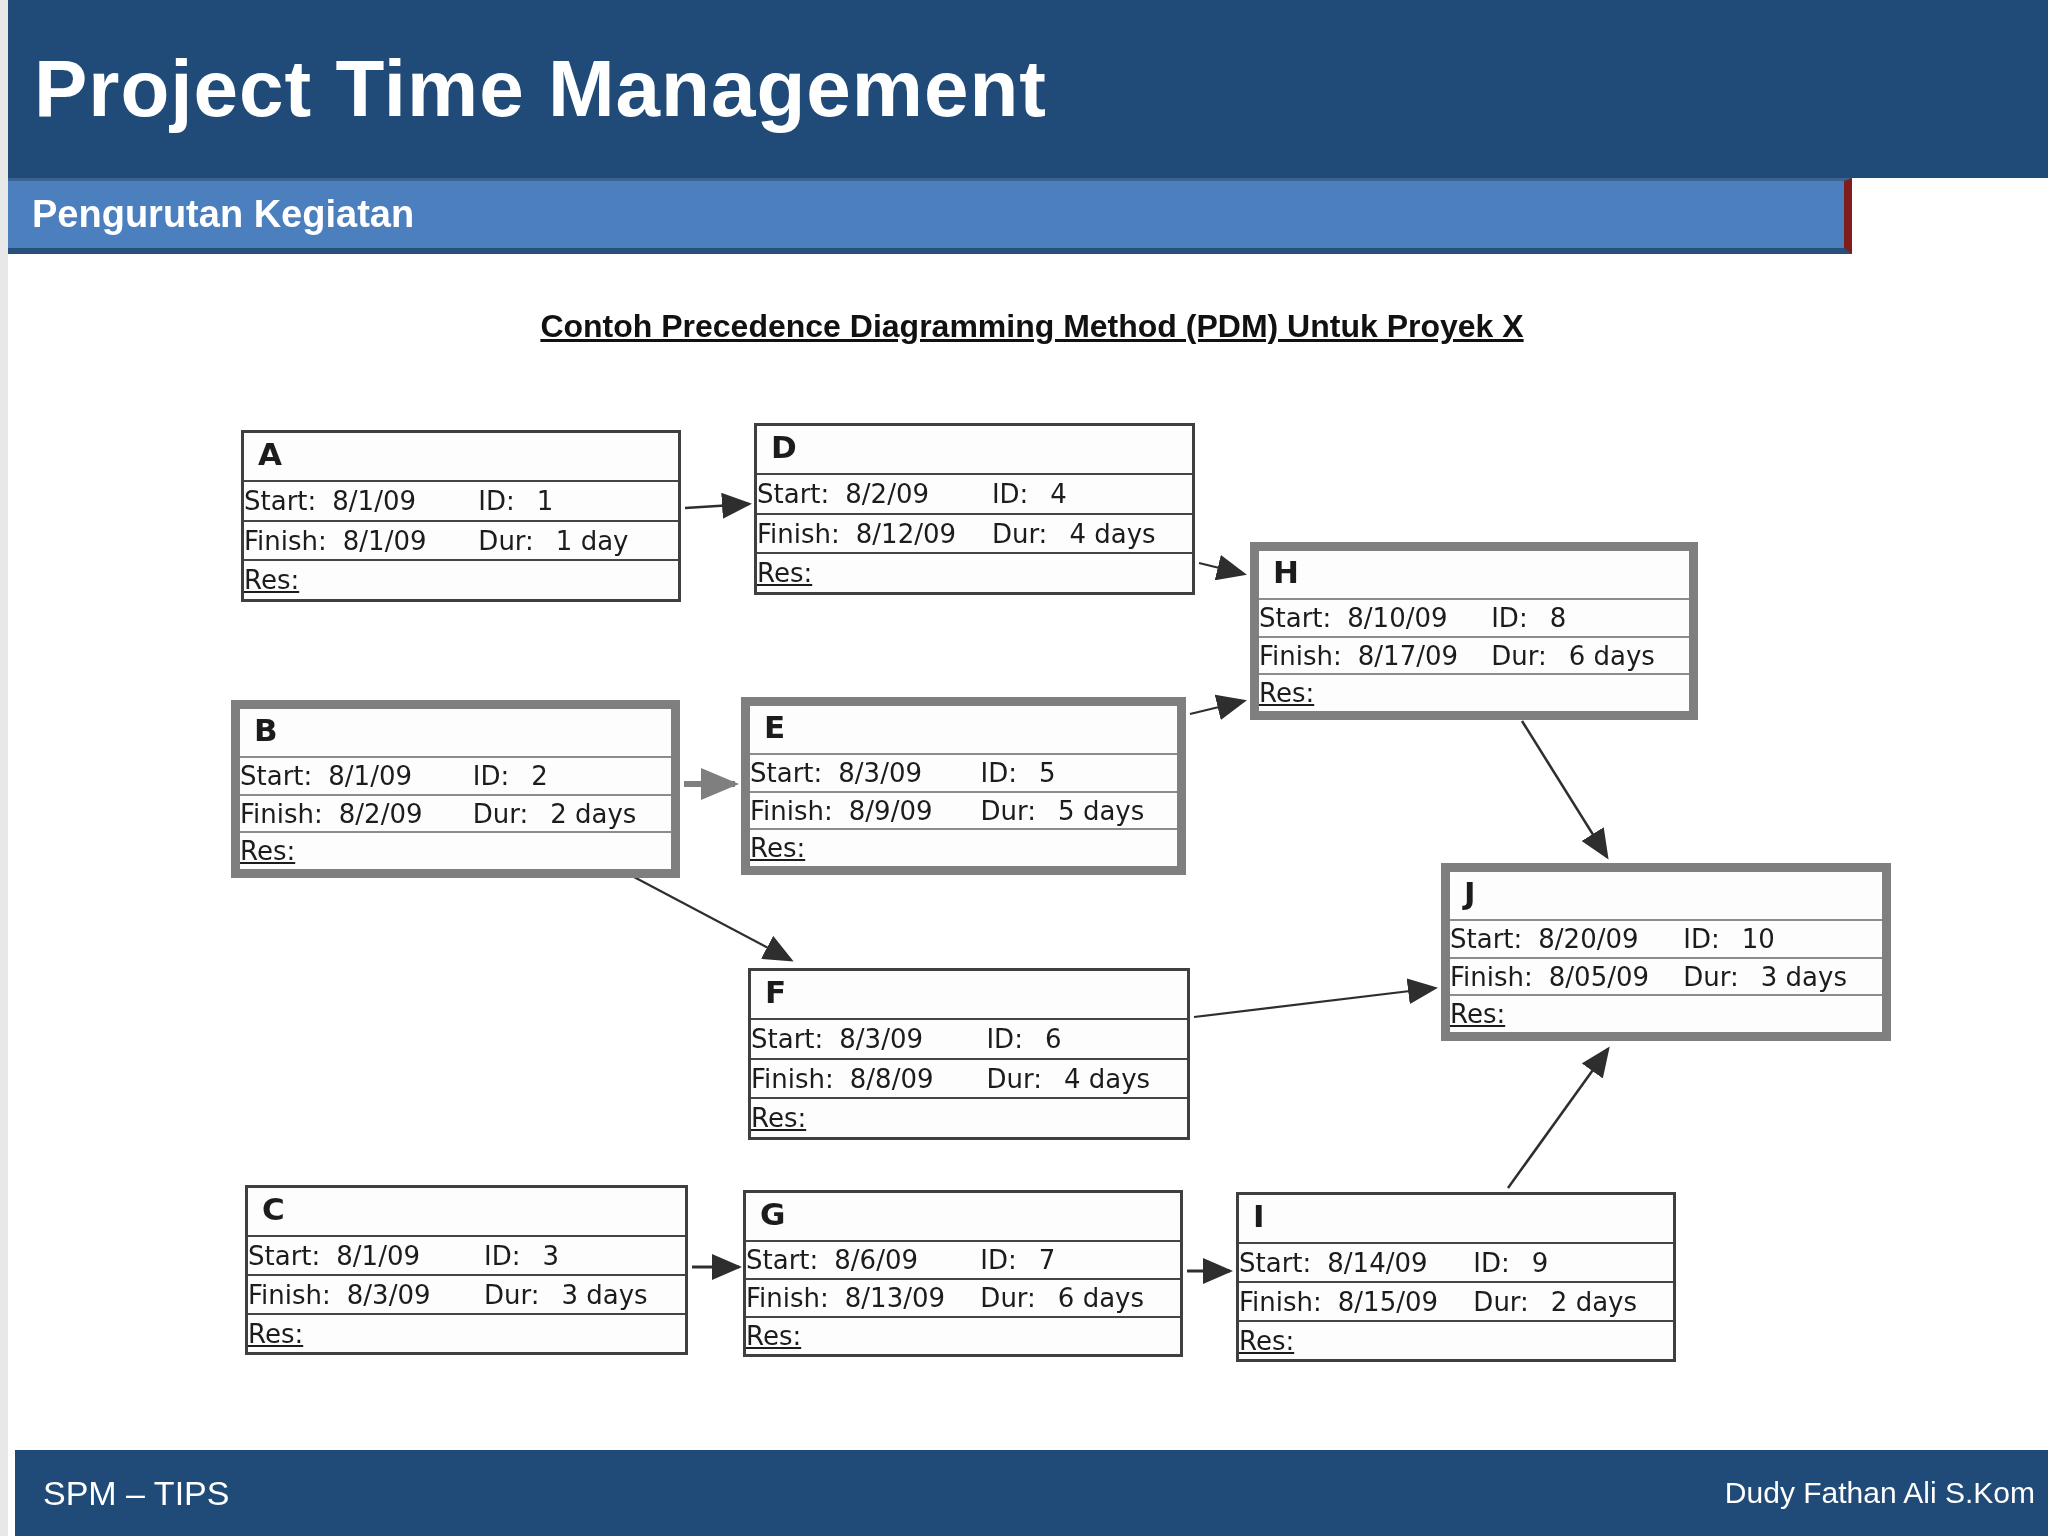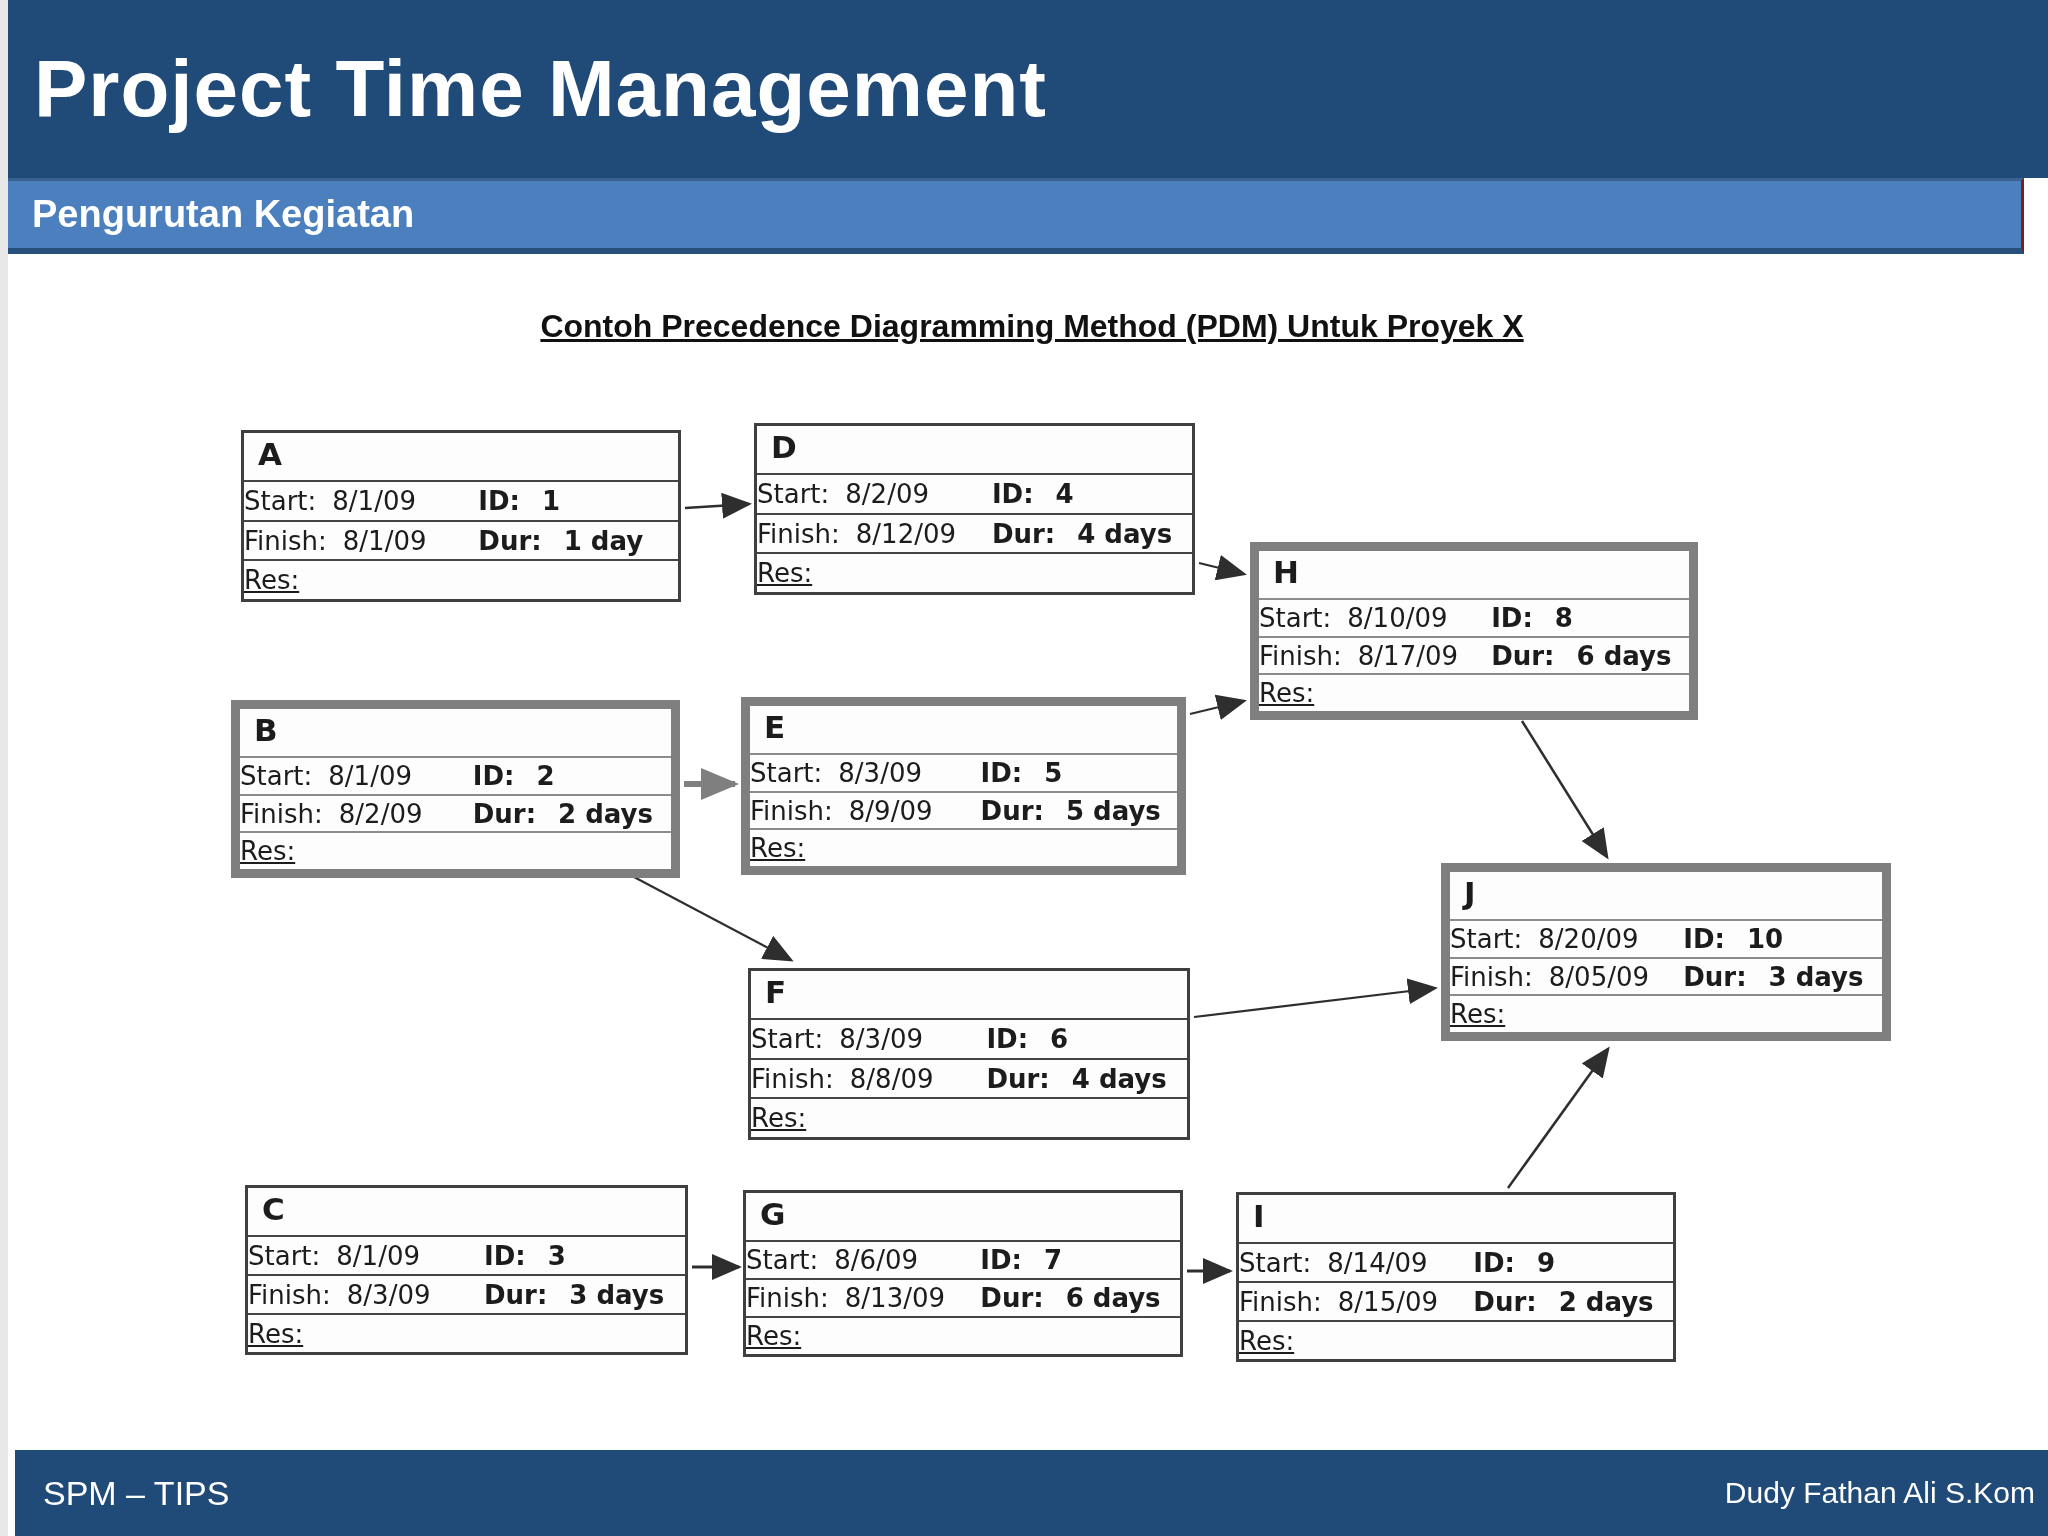--- a/index.html
+++ b/index.html
@@ -4,42 +4,42 @@
 <style>
   html,body{margin:0;padding:0;background:#e8e8e8;}
   .slide{position:relative;width:2048px;height:1536px;background:#ffffff;overflow:hidden;
          font-family:"Liberation Sans", sans-serif;margin-left:8px;}
 
   
   .top-bar{position:absolute;left:0;top:0;width:2048px;height:178px;background:#204A77;
            display:flex;align-items:center;}
   .top-bar .title{color:#ffffff;font-size:80px;font-weight:bold;padding-left:26px;letter-spacing:1px;}
 
-  .sub-bar{position:absolute;left:0;top:178px;width:2016px;height:76px;background:#4C7FBE;
+  .sub-bar{position:absolute;left:0;top:178px;width:1844px;height:76px;background:#4C7FBE;
            box-sizing:border-box;border-top:3px solid #3A6391;border-bottom:6px solid #274F7C;
-           border-right:3px solid #7f1d1d;display:flex;align-items:center;}
+           border-right:8px solid #7f1d1d;display:flex;align-items:center;}
   .sub-bar .subtitle{color:#ffffff;font-size:38px;font-weight:bold;padding-left:24px;}
 
   
   .diagram-title{position:absolute;left:0;top:308px;width:2048px;text-align:center;
                  font-size:32px;font-weight:bold;color:#111111;text-decoration:underline;}
 
   
   .node{position:absolute;background:#fdfdfd;box-sizing:border-box;display:flex;flex-direction:column;
         font-family:"DejaVu Sans", sans-serif;color:#1c1c1c;}
   .node.thin{border:3px solid #3F3F3F;}
   .node.thick{border:9px solid #7F7F7F;}
   .n-title{flex:0 0 44px;font-size:31px;font-weight:bold;padding:3px 0 0 14px;
            border-bottom:2px solid #454545;}
   .n-row{flex:1;display:flex;align-items:center;font-size:26px;border-bottom:2px solid #454545;
          padding-left:0;}
   .n-row.res{border-bottom:none;text-decoration:underline;}
   .thick .n-title,.thick .n-row{border-color:#8c8c8c;}
   .cell-l{width:54%;display:flex;align-items:center;}
-  .cell-r{flex:1;display:flex;font-weight:bold;}
+  .cell-r{flex:1;display:flex;}
   .val{margin-left:16px;}
   .cell-r .val{margin-left:22px;}
 
   
   .footer-bar{position:absolute;left:7px;top:1450px;width:2048px;height:86px;background:#204A77;
               box-sizing:border-box;display:flex;align-items:center;justify-content:space-between;
               padding:0 28px;color:#ffffff;}
   .footer-left{font-size:34px;}
   .footer-right{font-size:30px;}
 

